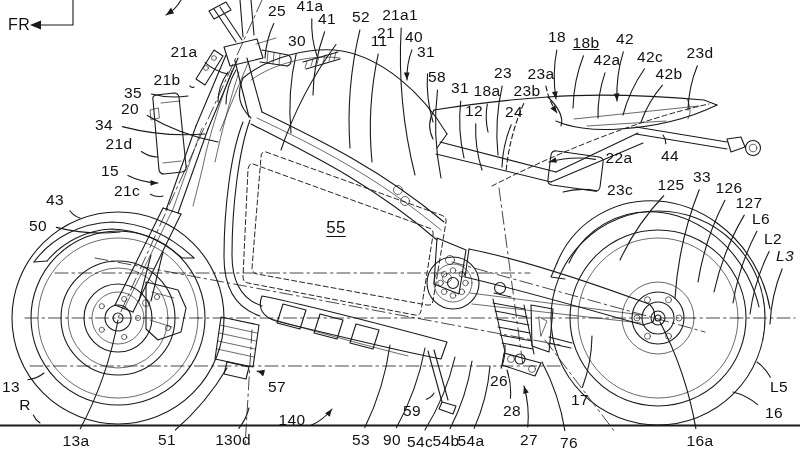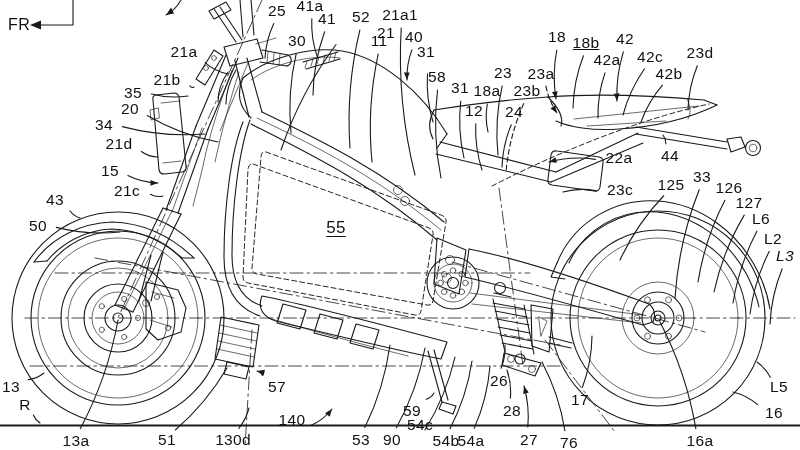--- a/index.html
+++ b/index.html
@@ -377,21 +377,21 @@
       <div class="ref-label" style="left: 779px; top: 387px;">L5</div>
       <div class="ref-label" style="left: 774px; top: 413px;">16</div>
       <div class="ref-label" style="left: 700px; top: 441px;">16a</div>
       <div class="ref-label" style="left: 580px; top: 400px;">17</div>
       <div class="ref-label" style="left: 569px; top: 443px;">76</div>
       <div class="ref-label" style="left: 529px; top: 440px;">27</div>
       <div class="ref-label" style="left: 512px; top: 411px;">28</div>
       <div class="ref-label" style="left: 499px; top: 381px;">26</div>
       <div class="ref-label" style="left: 471px; top: 441px;">54a</div>
       <div class="ref-label" style="left: 446px; top: 441px;">54b</div>
-      <div class="ref-label" style="left: 420px; top: 425px;">54c</div>
+      <div class="ref-label" style="left: 420px; top: 442px;">54c</div>
       <div class="ref-label" style="left: 392px; top: 440px;">90</div>
       <div class="ref-label" style="left: 361px; top: 440px; text-align: center;">53</div>
       <div class="ref-label" style="left: 412px; top: 411px;">59</div>
       <div class="ref-label" style="left: 292px; top: 420px;">140</div>
       <div class="ref-label" style="left: 233px; top: 440px;">130d</div>
       <div class="ref-label" style="left: 167px; top: 440px;">51</div>
       <div class="ref-label" style="left: 76px; top: 441px;">13a</div>
       <div class="ref-label" style="left: 277px; top: 387px;">57</div>
       <div class="ref-label" style="left: 25px; top: 405px;">R</div>
       <div class="ref-label" style="left: 11px; top: 387px;">13</div>

